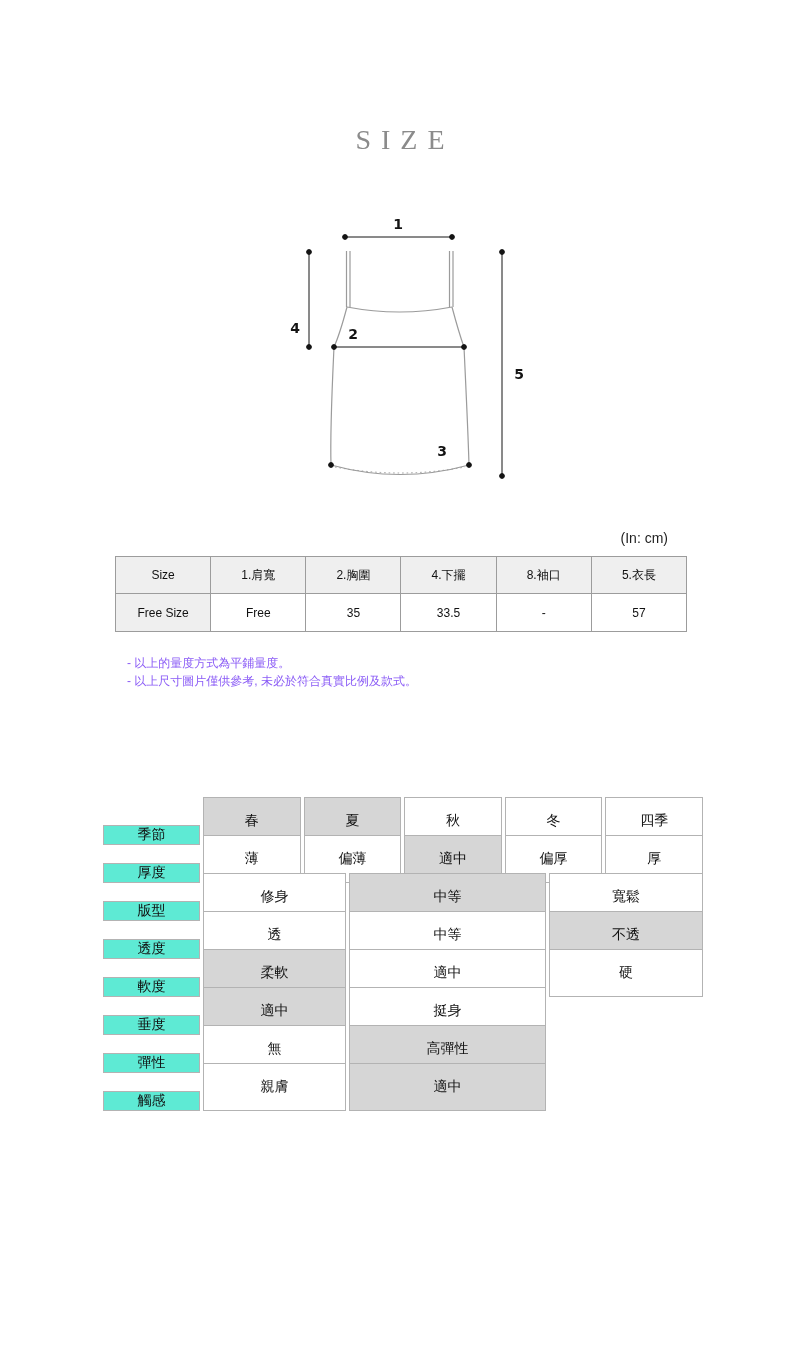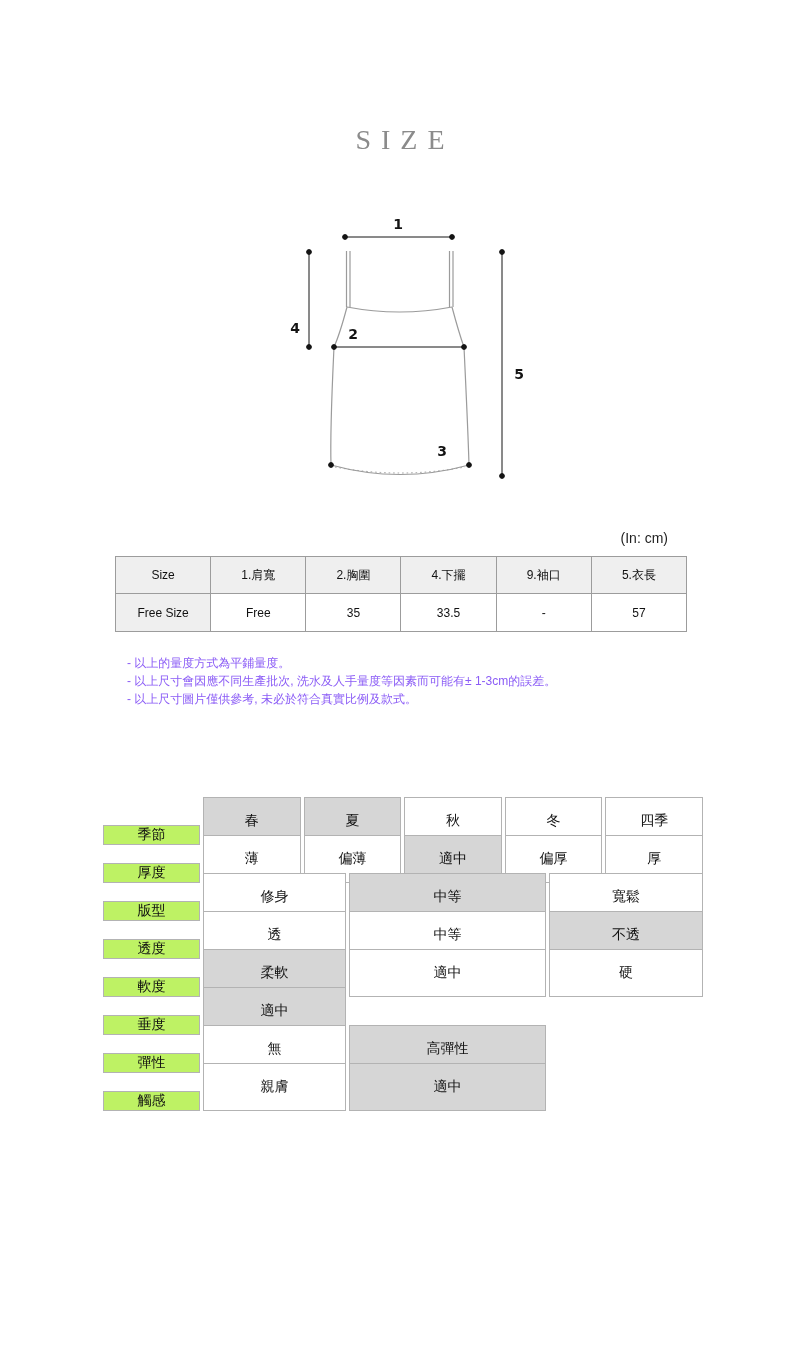--- a/index.html
+++ b/index.html
@@ -44,21 +44,21 @@
     display:flex; flex-direction:column; gap:3px;
   }
   .attr-row { display:grid; gap:3px; height:35px; }
   .attr-row.cols6 { grid-template-columns:97px repeat(5, 1fr); }
   .attr-row.cols4 { grid-template-columns:97px 143px 197px 1fr; }
   .cell {
     border:1px solid #b3b3b3; background:#ffffff;
     display:flex; align-items:center; justify-content:center;
     font-size:14px; color:#111;
   }
-  .cell.hdr { background:#bef264;margin-top:28px; }
+  .cell.hdr { background:#5eead4;margin-top:28px; }
   .cell.sel { background:#d6d6d6; }
 </style>
 </head>
 <body>
 
 <div class="page-title">SIZE</div>
 
 <svg class="diagram" viewBox="0 0 300 300" xmlns="http://www.w3.org/2000/svg">
 
   <g stroke="#9b9b9b" stroke-width="1.2" fill="none">
@@ -107,39 +107,38 @@
 
 <div class="unit-note">(In: cm)</div>
 
 <table class="size-table">
   <thead>
     <tr>
       <th>Size</th>
       <th>1.肩寬</th>
       <th>2.胸圍</th>
       <th>4.下擺</th>
-      <th>9.袖口</th>
+      <th>8.袖口</th>
       <th>5.衣長</th>
     </tr>
   </thead>
   <tbody>
     <tr>
       <td class="rowhead">Free Size</td>
       <td>Free</td>
       <td>35</td>
       <td>33.5</td>
       <td>-</td>
       <td>57</td>
     </tr>
   </tbody>
 </table>
 
 <div class="notes">
   <div>- 以上的量度方式為平鋪量度。</div>
-  <div>- 以上尺寸會因應不同生產批次, 洗水及人手量度等因素而可能有± 1-3cm的誤差。</div>
   <div>- 以上尺寸圖片僅供參考, 未必於符合真實比例及款式。</div>
 </div>
 
 <div class="attr-table">
 
   <div class="attr-row cols6">
     <div class="cell hdr">季節</div>
     <div class="cell sel">春</div>
     <div class="cell sel">夏</div>
     <div class="cell">秋</div>
@@ -173,20 +172,21 @@
   <div class="attr-row cols4">
     <div class="cell hdr">軟度</div>
     <div class="cell sel">柔軟</div>
     <div class="cell">適中</div>
     <div class="cell">硬</div>
   </div>
 
   <div class="attr-row cols4">
     <div class="cell hdr">垂度</div>
     <div class="cell sel">適中</div>
+    <div class="cell">挺身</div>
   </div>
 
   <div class="attr-row cols4">
     <div class="cell hdr">彈性</div>
     <div class="cell">無</div>
     <div class="cell sel">高彈性</div>
   </div>
 
   <div class="attr-row cols4">
     <div class="cell hdr">觸感</div>

